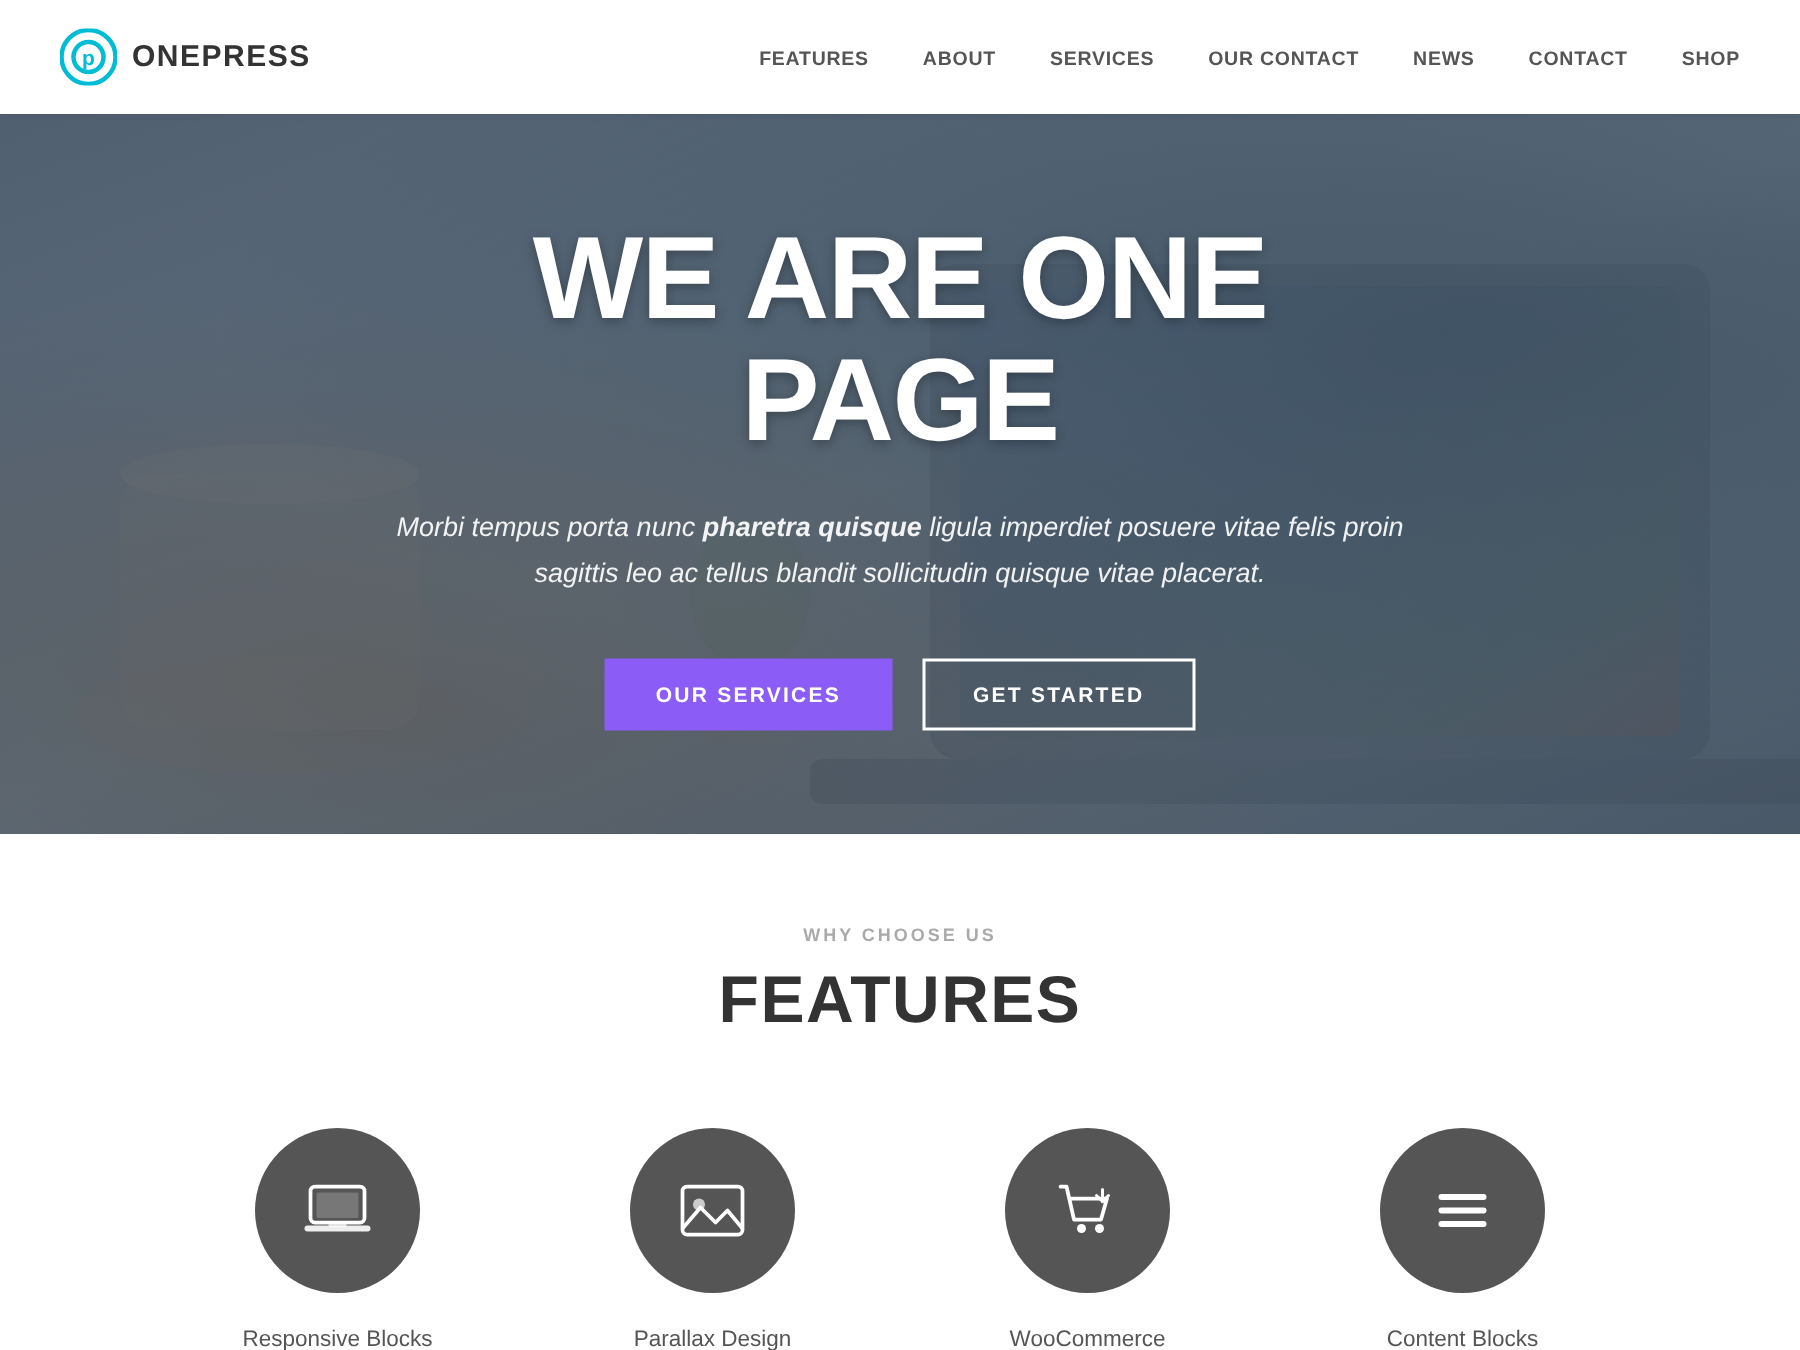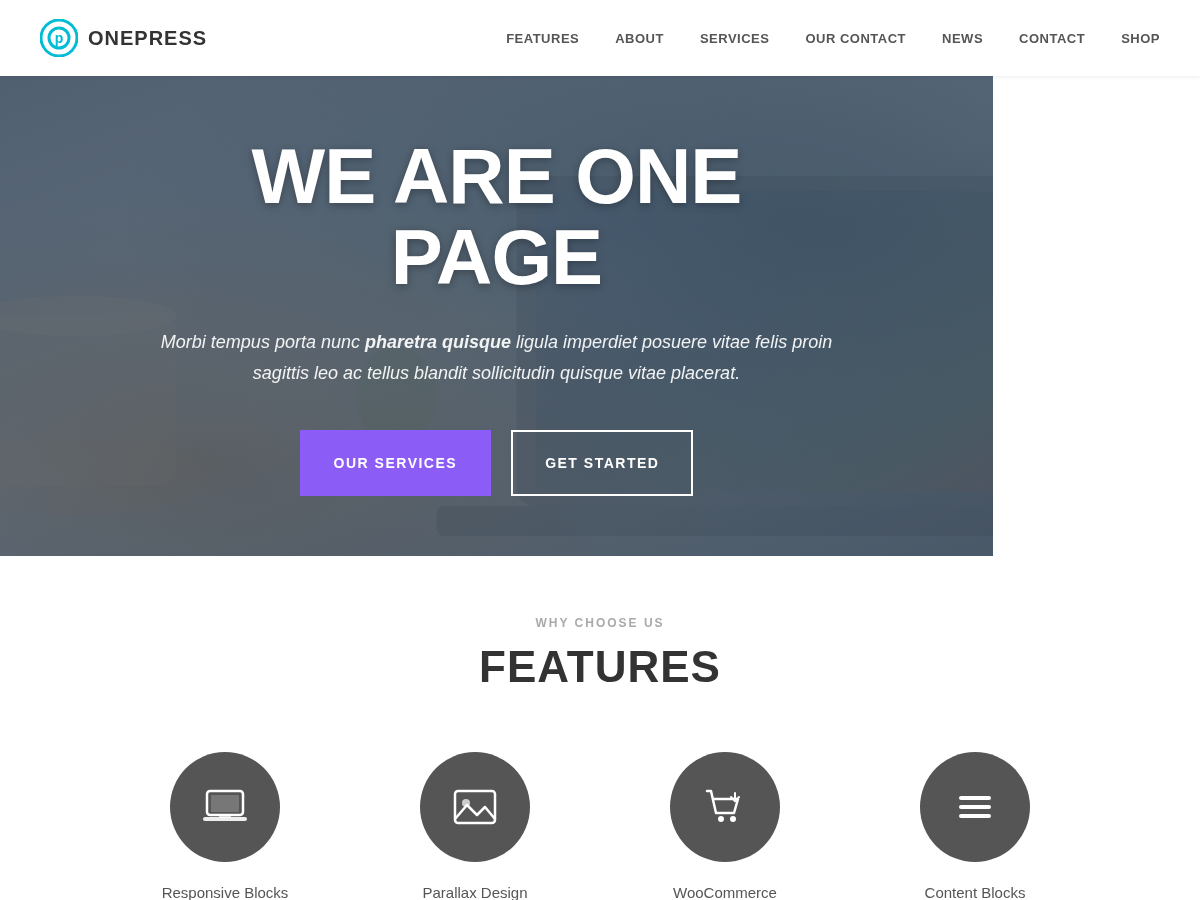--- a/index.html
+++ b/index.html
@@ -43,21 +43,21 @@
       font-weight: 600;
       color: #555;
       text-decoration: none;
       letter-spacing: 0.5px;
       transition: color 0.2s;
     }
 
     
     .hero {
       position: relative;
-      width: 993px;
+      width: 1200px;
       height: 480px;
       overflow: hidden;
       display: flex;
       align-items: center;
       justify-content: center;
     }
     .hero-overlay {
       position: absolute;
       inset: 0;
       background: rgba(60, 75, 90, 0.55);
@@ -105,21 +105,21 @@
       font-weight: 700;
       letter-spacing: 1.5px;
       cursor: pointer;
       text-transform: uppercase;
       transition: background 0.2s;
     }
     .btn-outline {
       background: transparent;
       color: #fff;
       border: 2px solid #fff;
-      padding: 23px 32px;
+      padding: 5px 32px;
       font-size: 14px;
       font-weight: 700;
       letter-spacing: 1.5px;
       cursor: pointer;
       text-transform: uppercase;
       transition: background 0.2s, color 0.2s;
     }
 
     
     .features-section {

